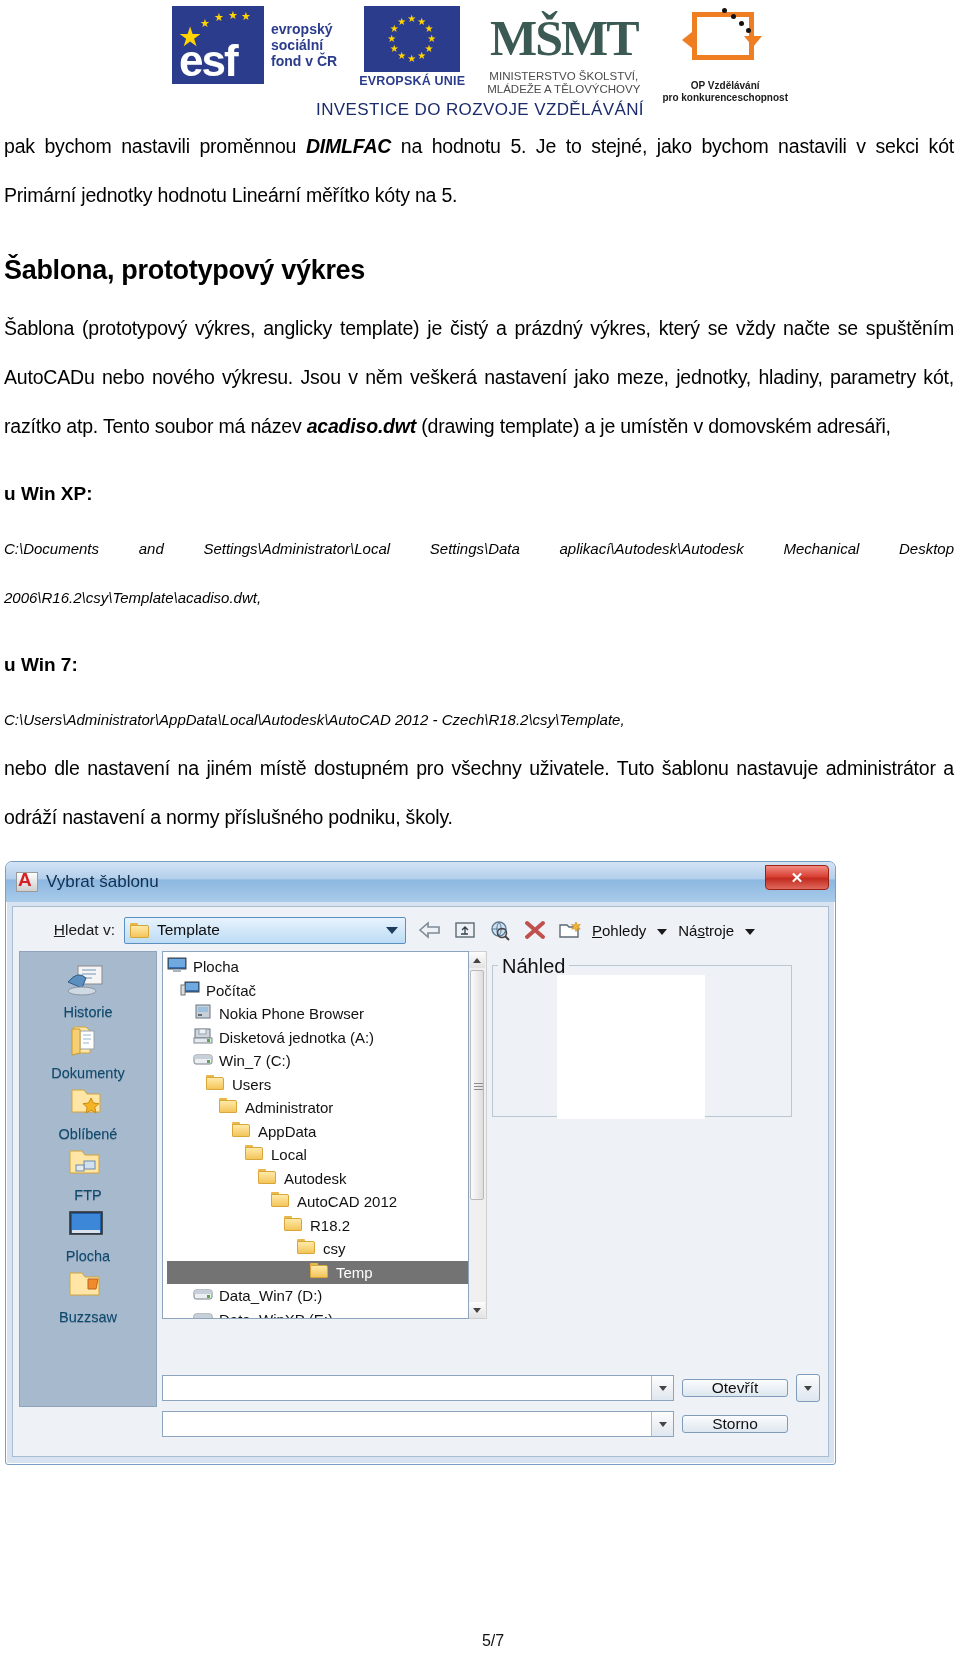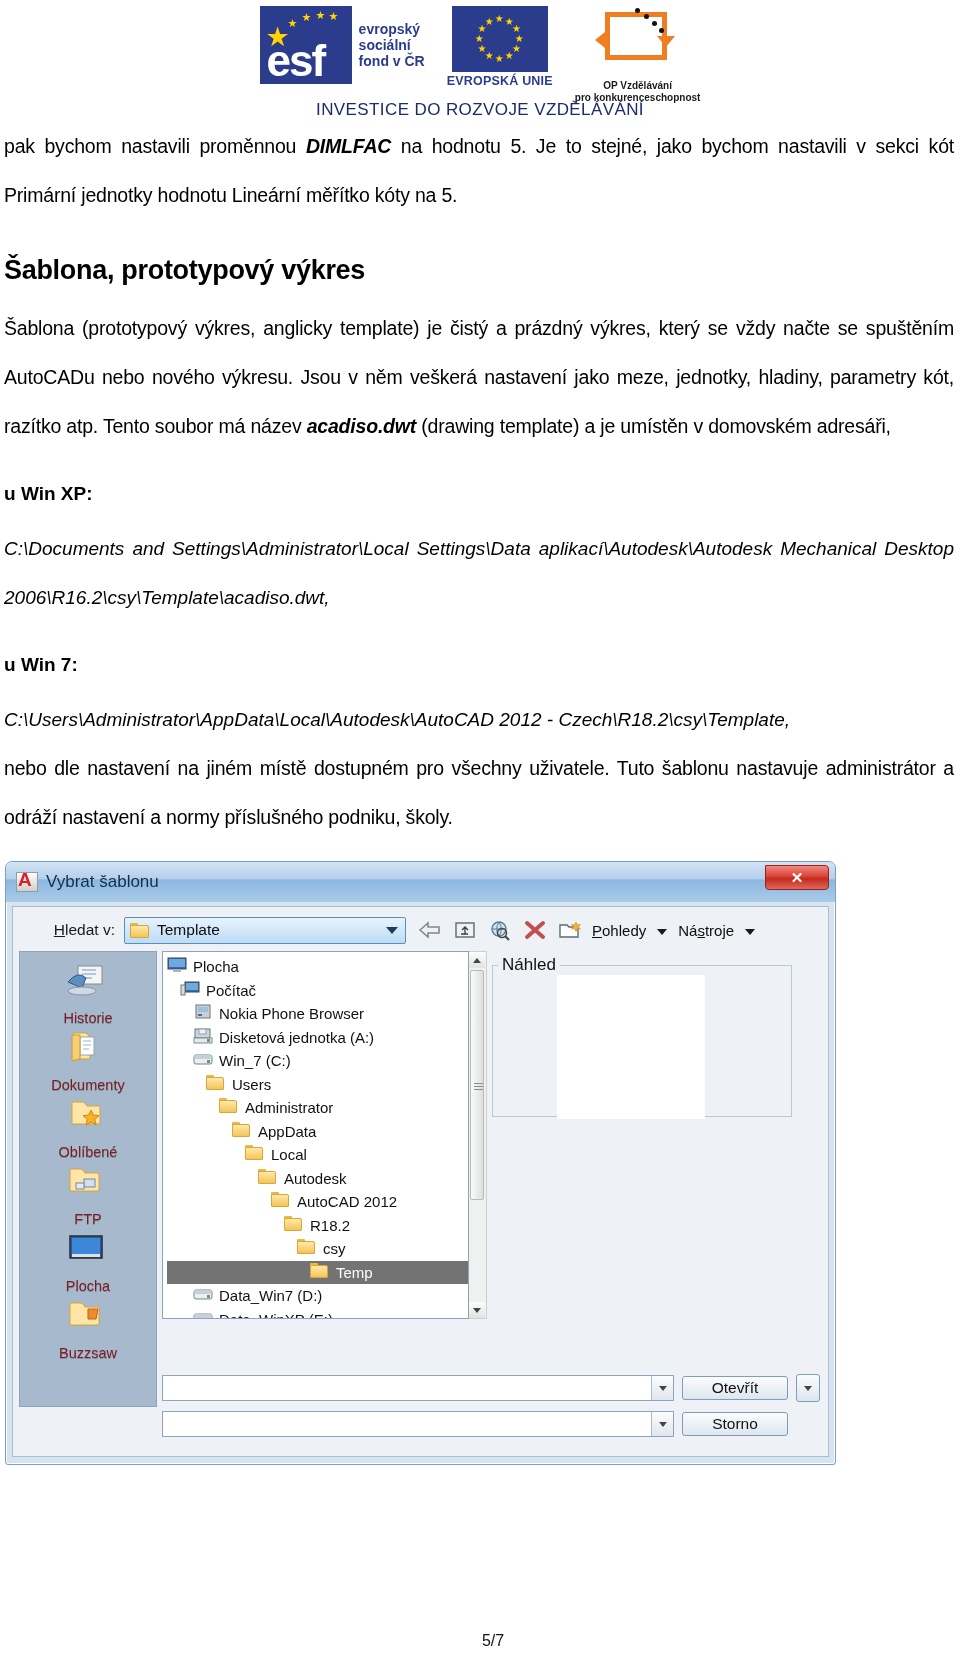--- a/index.html
+++ b/index.html
@@ -73,21 +73,21 @@
   h2.heading{
     margin:30px 0 14px 0;
     font-size:27px;
     font-weight:bold;
     line-height:40px;
     letter-spacing:-0.3px;
   }
   p.lead{ margin-top:6px; }
   .label-bold{ font-weight:bold; font-size:19px; line-height:49px; margin:18px 0 0 0;}
   .path{
-    font-style:italic; font-size:19px; line-height:49px; margin:6px 0 0 0;
+    font-style:italic; font-size:15px; line-height:49px; margin:6px 0 0 0;
     text-align:justify;
   }
   .path.nowrap{ text-align:left; }
   em.it{ font-style:italic;font-weight:bold; }
 
   
   .dialog{
     position:absolute; left:5px; top:861px;
     width:831px; height:604px;
     background:#d7e3f1;
@@ -156,21 +156,21 @@
 
   
   .mainrow{ display:flex; padding:4px 6px 0 6px; height:460px; }
   .places{
     width:138px; background:#a7b9cd; border:1px solid #8fa3ba;
     display:flex;flex-direction:column;align-items:center;padding-top:10px;gap:3px;
     color:#f2f5f8;
   }
   .place{ display:flex;flex-direction:column;align-items:center;width:100%; }
   .place .pi{ width:48px;height:40px;position:relative; }
-  .place .pl{ font-size:14.5px; color:#7f1d1d; margin-top:8px; text-shadow:0 1px 0 #7d90a6;}
+  .place .pl{ font-size:14.5px; color:#0c4a6e; margin-top:2px; text-shadow:0 1px 0 #7d90a6;}
 
   .filearea{ flex:1; position:relative; margin-left:5px; }
   .listbox{
     position:absolute; left:0; top:0; width:307px; height:368px;
     background:#fff; border:1px solid #8ca4bc; overflow:hidden;
   }
   .tree{ padding:3px 0 0 4px; }
   .trow{
     height:23.5px; display:flex; align-items:center; font-size:15px; color:#111; white-space:nowrap;
   }
@@ -193,21 +193,21 @@
   .vs-grip{ position:absolute;top:112px;left:3px;width:9px;height:7px; }
   .vs-grip i{display:block;height:1px;background:#8d8d8d;margin-bottom:2px;}
   .arr-up{width:0;height:0;border-left:4px solid transparent;border-right:4px solid transparent;border-bottom:5px solid #444;}
   .arr-dn{width:0;height:0;border-left:4px solid transparent;border-right:4px solid transparent;border-top:5px solid #444;}
 
   .preview-frame{
     position:absolute; left:330px; top:14px; width:300px; height:152px;
     border:1px solid #bcc7d4; background:#eef1f5;
   }
   .preview-title{
-    position:absolute; left:336px; top:4px; font-size:17px; background:#eef1f5;
+    position:absolute; left:336px; top:4px; font-size:20px; background:#eef1f5;
     padding:0 4px; color:#111;
   }
   .preview-white{
     position:absolute; left:395px; top:24px; width:148px; height:144px; background:#fff;
   }
 
   
   .botrow{
     position:absolute; left:149px; right:8px; display:flex; align-items:center; gap:8px;
   }
@@ -216,21 +216,21 @@
   .fld{
     flex:1; height:26px; background:#fff; border:1px solid #8ca4bc;
     position:relative;
   }
   .fld .fa{
     position:absolute; right:0; top:0; width:22px; height:24px;
     background:linear-gradient(180deg,#fdfdfd,#dfe6ee); border-left:1px solid #a9bcd0;
     display:flex;align-items:center;justify-content:center;
   }
   .btn{
-    width:106px;height:24px; font-size:15.5px;
+    width:106px;height:18px; font-size:15.5px;
     background:linear-gradient(180deg,#fbfcfd,#dde6ef);
     border:1px solid #7f9cbb; border-radius:3px;
     display:flex;align-items:center;justify-content:center; color:#111;
   }
   .btn-split{
     width:24px;height:28px;
     background:linear-gradient(180deg,#fbfcfd,#dde6ef);
     border:1px solid #7f9cbb;border-radius:3px;
     display:flex;align-items:center;justify-content:center;
   }
@@ -280,20 +280,27 @@
           <span class="star" style="left: 43px; top: 48px;">★</span>
           <span class="star" style="left: 33px; top: 45.3205px;">★</span>
           <span class="star" style="left: 25.6795px; top: 38px;">★</span>
           <span class="star" style="left: 23px; top: 28px;">★</span>
           <span class="star" style="left: 25.6795px; top: 18px;">★</span>
           <span class="star" style="left: 33px; top: 10.6795px;">★</span>
         </div>
       <div class="eu-cap">EVROPSKÁ UNIE</div>
     </div>
 
+    <div class="msmt">
+      <div class="msmt-mark">MŠMT</div>
+      <div class="msmt-cap">
+        <div>MINISTERSTVO ŠKOLSTVÍ,</div>
+        <div>MLÁDEŽE A TĚLOVÝCHOVY</div>
+      </div>
+    </div>
 
     <div class="op">
       <div class="op-mark">
         <div class="sq"></div>
         <div class="dot" style="left:40px;top:2px;"></div>
         <div class="dot" style="left:49px;top:8px;"></div>
         <div class="dot" style="left:57px;top:15px;"></div>
         <div class="dot" style="left:64px;top:22px;"></div>
         <div class="tri" style="left:0px;top:26px;border-top:8px solid transparent;border-bottom:8px solid transparent;border-right:10px solid #ef7d22;"></div>
         <div class="tri" style="left:62px;top:30px;border-left:9px solid transparent;border-right:9px solid transparent;border-top:11px solid #ef7d22;"></div>

